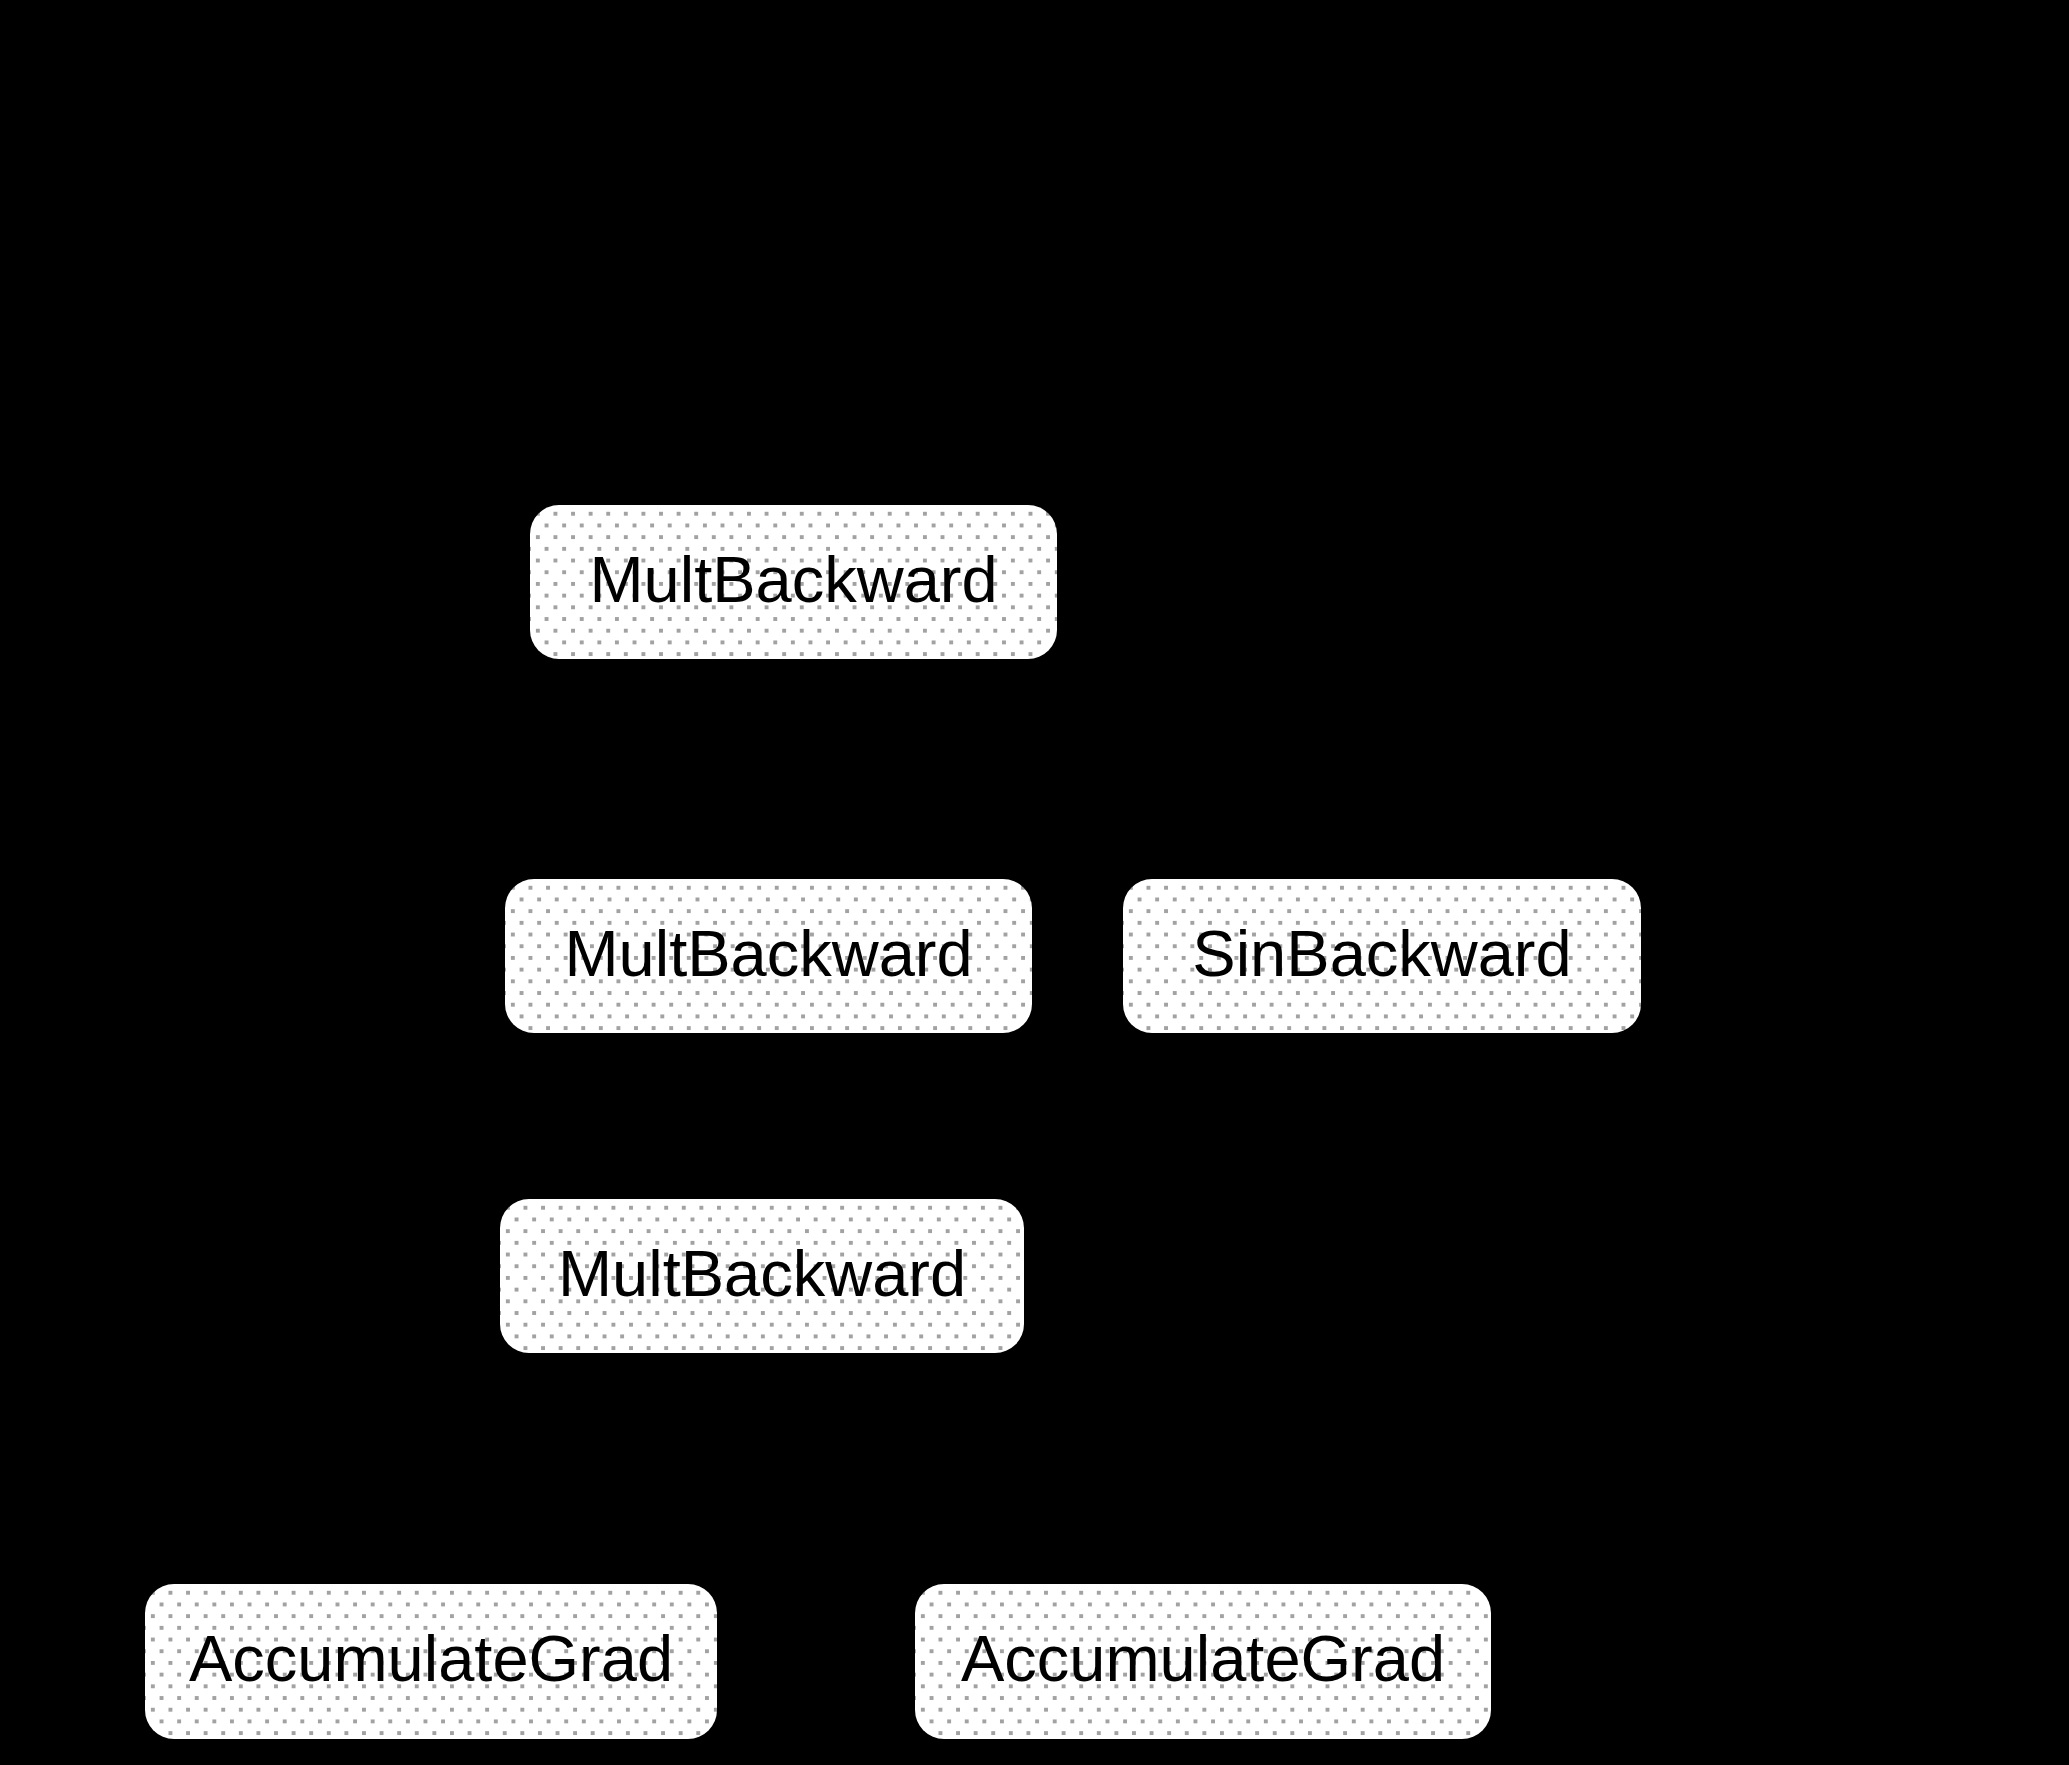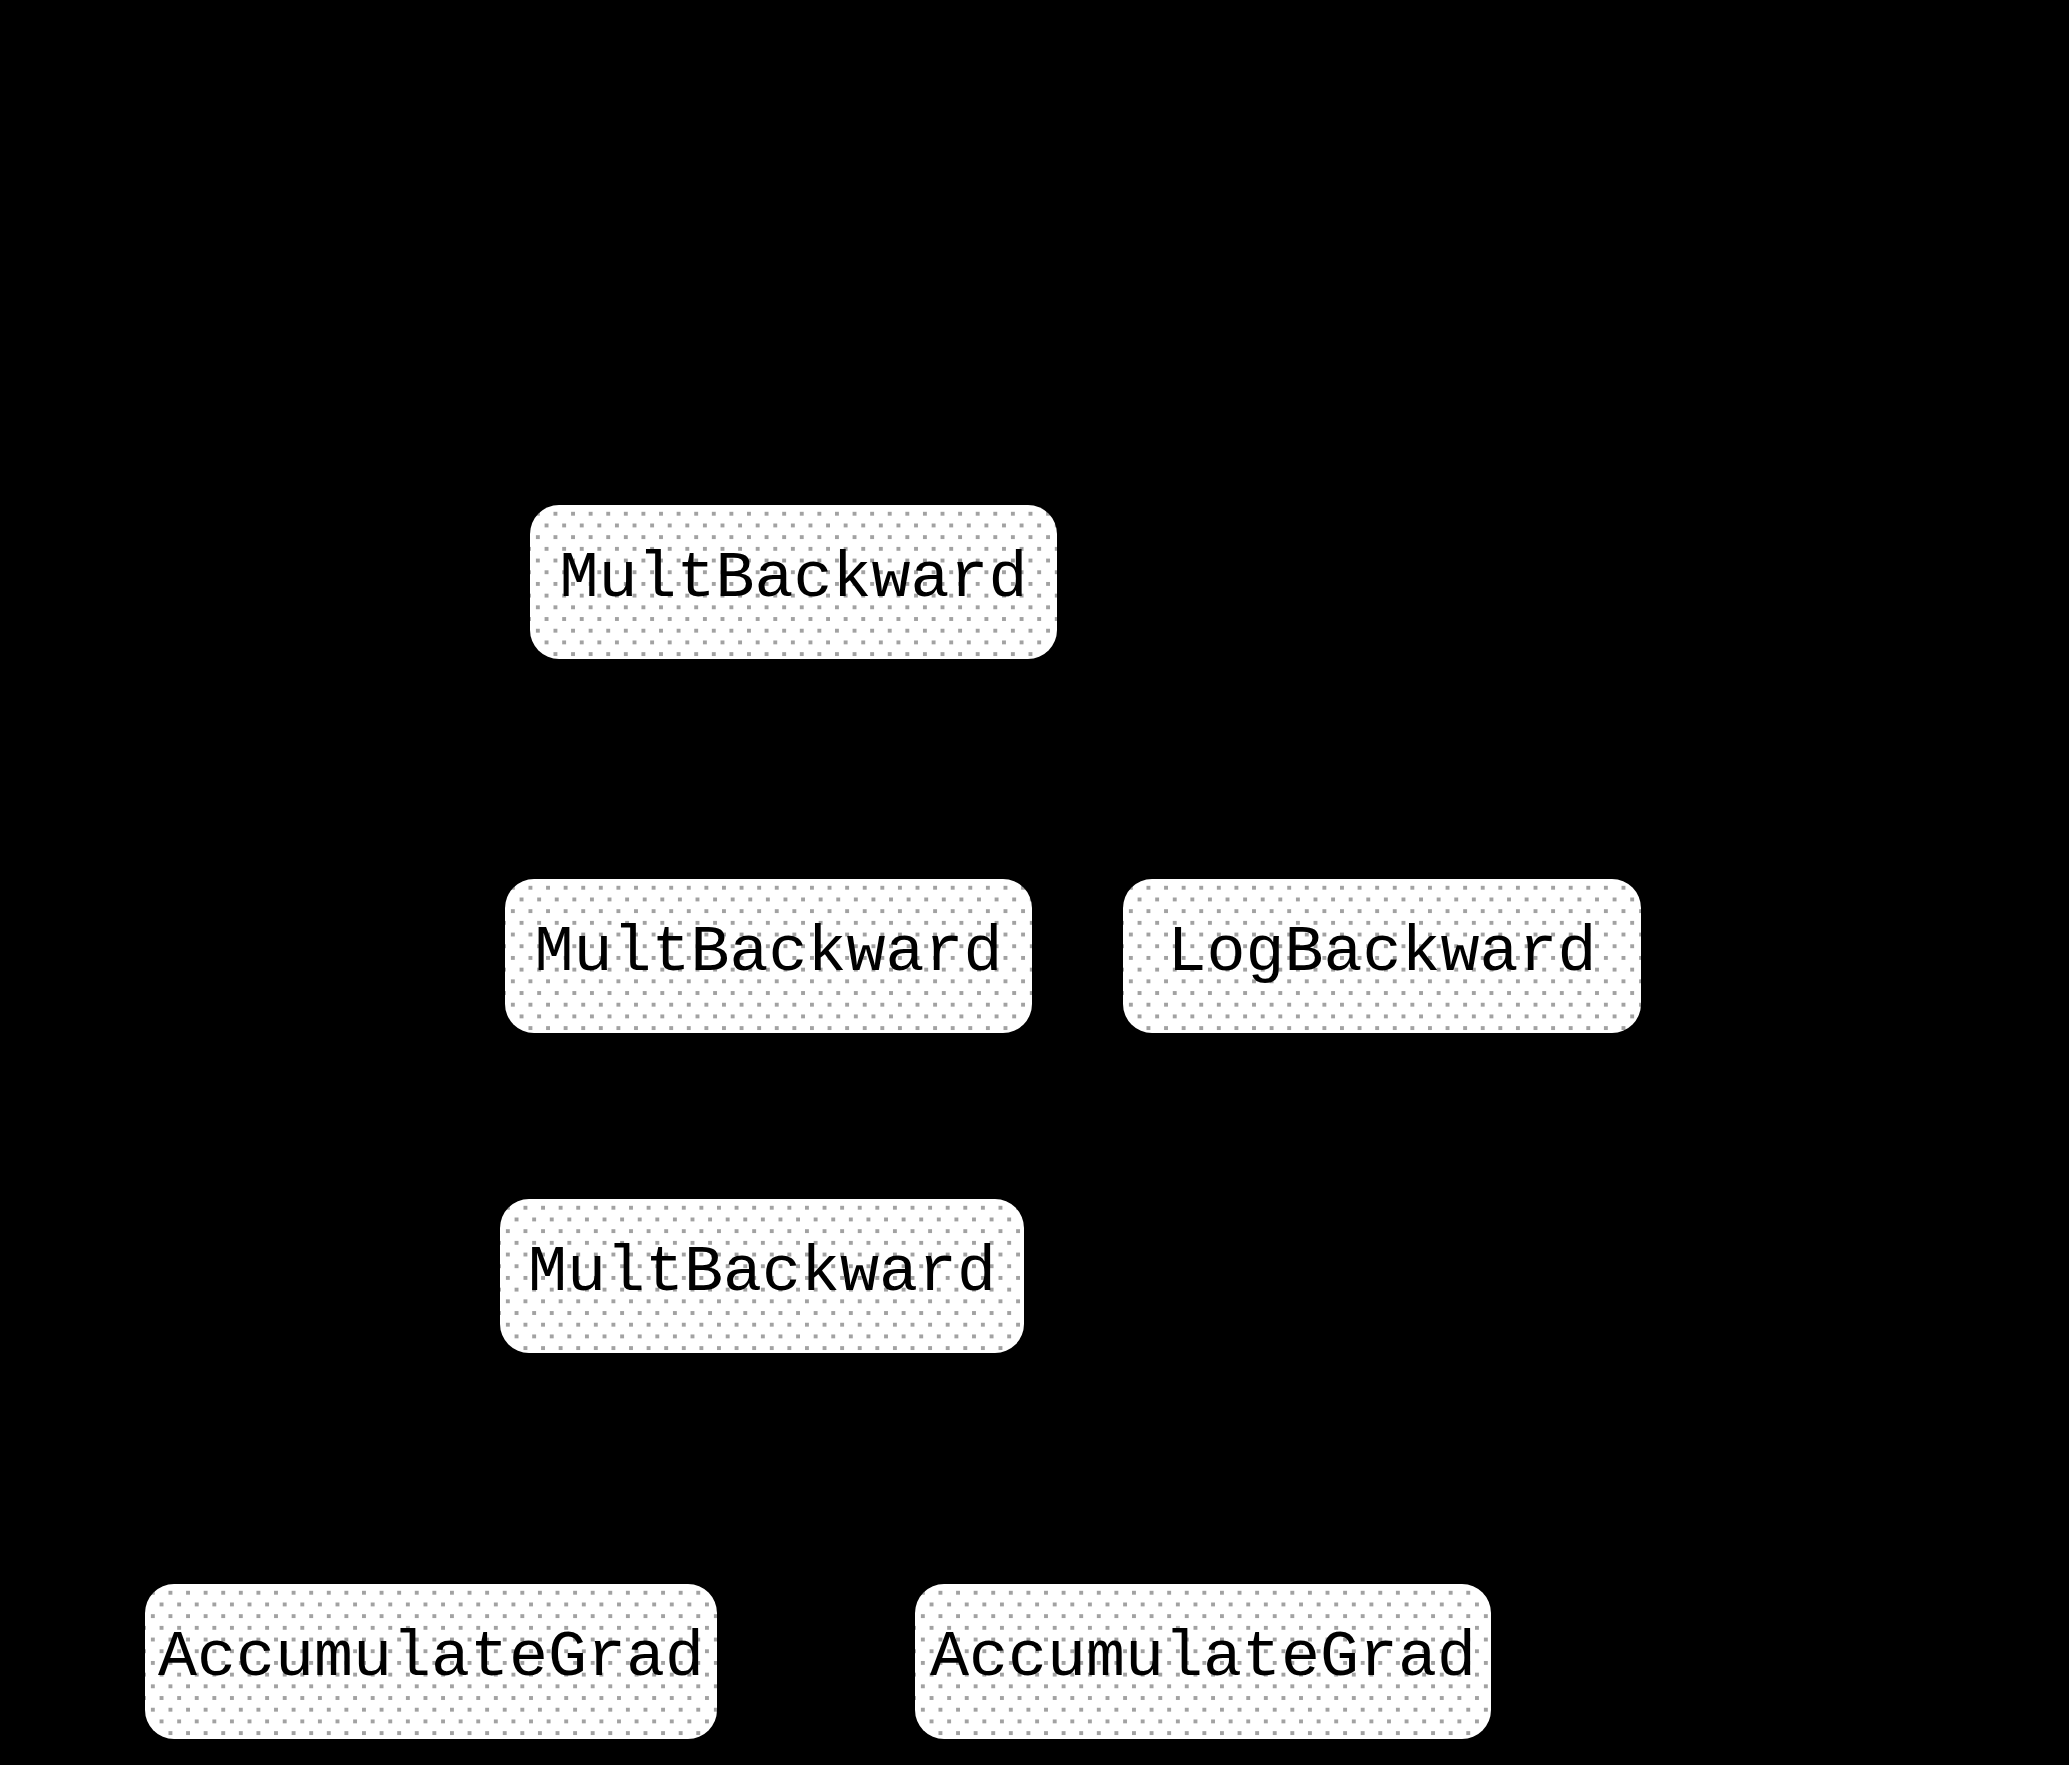--- a/index.html
+++ b/index.html
@@ -20,42 +20,41 @@
     display: flex;
     align-items: center;
     justify-content: center;
     background-color: var(--node-fill, #ffffff);
     
     background-image:
       conic-gradient(from 0deg at 3.9px 3.9px, transparent 0deg 270deg, var(--node-dot, #a2a2a2) 270deg 360deg),
       conic-gradient(from 0deg at 3.9px 3.9px, transparent 0deg 270deg, var(--node-dot, #a2a2a2) 270deg 360deg);
     background-size: 17.6px 23.4px;
     background-position: 5.9px 6.8px, 14.6px 18.5px;
-    font-family: Liberation Mono, monospace;
   }
   .node-label {
     font-size: 65px;
     line-height: 1;
     color: var(--node-ink, #000000);
     white-space: nowrap;
     padding-bottom: 5.9px; 
   }
 </style>
 </head>
 <body>
 
 <div class="stage" style="width: 2069px; height: 1765px; background: rgb(0, 0, 0); --node-fill: #ffffff; --node-dot: #a2a2a2; --node-ink: #000000;">
     <div class="node" style="left: 530px; top: 505px; width: 527px; height: 154px;">
       <span class="node-label">MultBackward</span>
     </div>
     <div class="node" style="left: 505px; top: 879px; width: 527px; height: 154px;">
       <span class="node-label">MultBackward</span>
     </div>
     <div class="node" style="left: 1123px; top: 879px; width: 518px; height: 154px;">
-      <span class="node-label">LogBackward</span>
+      <span class="node-label">SinBackward</span>
     </div>
     <div class="node" style="left: 500px; top: 1199px; width: 524px; height: 154px;">
       <span class="node-label">MultBackward</span>
     </div>
     <div class="node" style="left: 145px; top: 1584px; width: 572px; height: 155px;">
       <span class="node-label">AccumulateGrad</span>
     </div>
     <div class="node" style="left: 915px; top: 1584px; width: 576px; height: 155px;">
       <span class="node-label">AccumulateGrad</span>
     </div>

